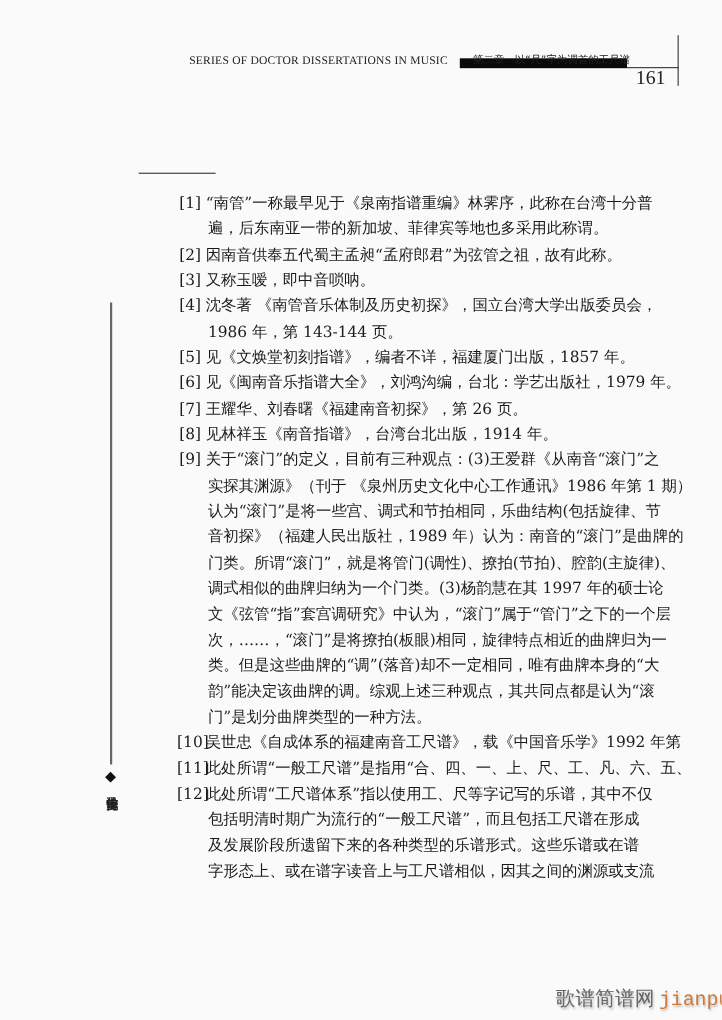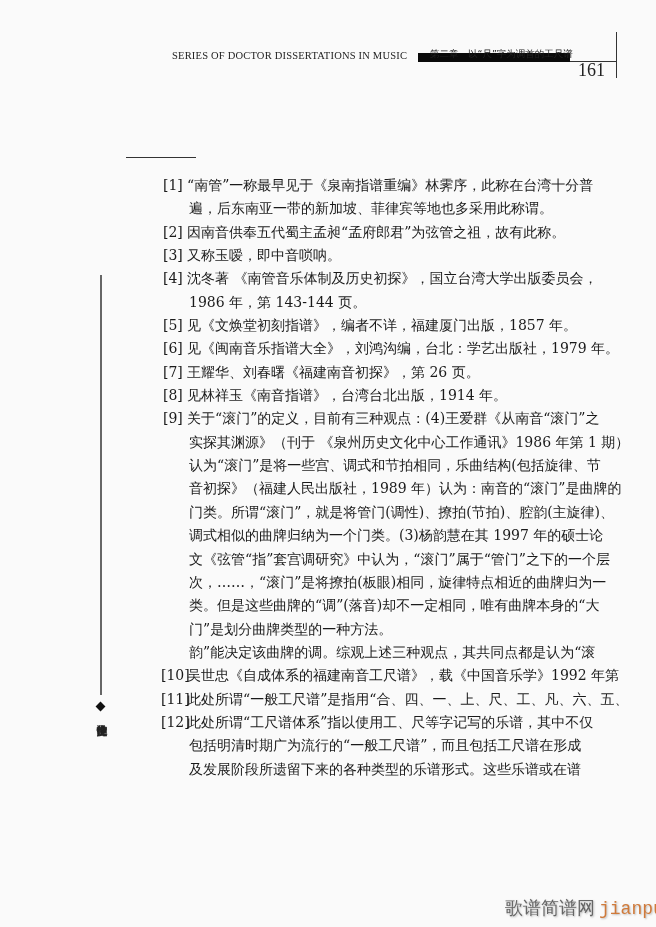--- a/index.html
+++ b/index.html
@@ -200,46 +200,47 @@
     <span class="line" style="margin-left: -2px;">王耀华、刘春曙《福建南音初探》，第 26 页。</span>
   </div>
 
   <div class="fn">
     <span class="num">[8]</span>
     <span class="line" style="margin-left: -2px;">见林祥玉《南音指谱》，台湾台北出版，1914 年。</span>
   </div>
 
   <div class="fn">
     <span class="num">[9]</span>
-    <span class="line" style="margin-left: -2px;">关于“滚门”的定义，目前有三种观点：(4)王爱群《从南音“滚门”之</span>
+    <span class="line" style="margin-left: -2px;">关于“滚门”的定义，目前有三种观点：(3)王爱群《从南音“滚门”之</span>
     <span class="line">实探其渊源》（刊于 《泉州历史文化中心工作通讯》1986 年第 1 期）</span>
     <span class="line">认为“滚门”是将一些宫、调式和节拍相同，乐曲结构(包括旋律、节</span>
     <span class="line">音初探》（福建人民出版社，1989 年）认为：南音的“滚门”是曲牌的</span>
     <span class="line">门类。所谓“滚门”，就是将管门(调性)、撩拍(节拍)、腔韵(主旋律)、</span>
     <span class="line">调式相似的曲牌归纳为一个门类。(3)杨韵慧在其 1997 年的硕士论</span>
     <span class="line">文《弦管“指”套宫调研究》中认为，“滚门”属于“管门”之下的一个层</span>
     <span class="line">次，……，“滚门”是将撩拍(板眼)相同，旋律特点相近的曲牌归为一</span>
     <span class="line">类。但是这些曲牌的“调”(落音)却不一定相同，唯有曲牌本身的“大</span>
+    <span class="line">韵”能决定该曲牌的调。综观上述三种观点，其共同点都是认为“滚</span>
     <span class="line">门”是划分曲牌类型的一种方法。</span>
-    <span class="line">韵”能决定该曲牌的调。综观上述三种观点，其共同点都是认为“滚</span>
   </div>
 
   <div class="fn wide">
     <span class="num">[10]</span>
     <span class="line" style="margin-left: -2px;">吴世忠《自成体系的福建南音工尺谱》，载《中国音乐学》1992 年第</span>
   </div>
 
   <div class="fn wide">
     <span class="num">[11]</span>
     <span class="line" style="margin-left: -2px;">此处所谓“一般工尺谱”是指用“合、四、一、上、尺、工、凡、六、五、</span>
   </div>
 
   <div class="fn wide">
     <span class="num">[12]</span>
     <span class="line" style="margin-left: -2px;">此处所谓“工尺谱体系”指以使用工、尺等字记写的乐谱，其中不仅</span>
     <span class="line">包括明清时期广为流行的“一般工尺谱”，而且包括工尺谱在形成</span>
     <span class="line">及发展阶段所遗留下来的各种类型的乐谱形式。这些乐谱或在谱</span>
+    <span class="line">字形态上、或在谱字读音上与工尺谱相似，因其之间的渊源或支流</span>
   </div>
 </div>
 
 <div class="watermark">
   <span>歌谱简谱网</span><span class="site">jianpu.cn</span>
 </div>
 
 </body></html>

